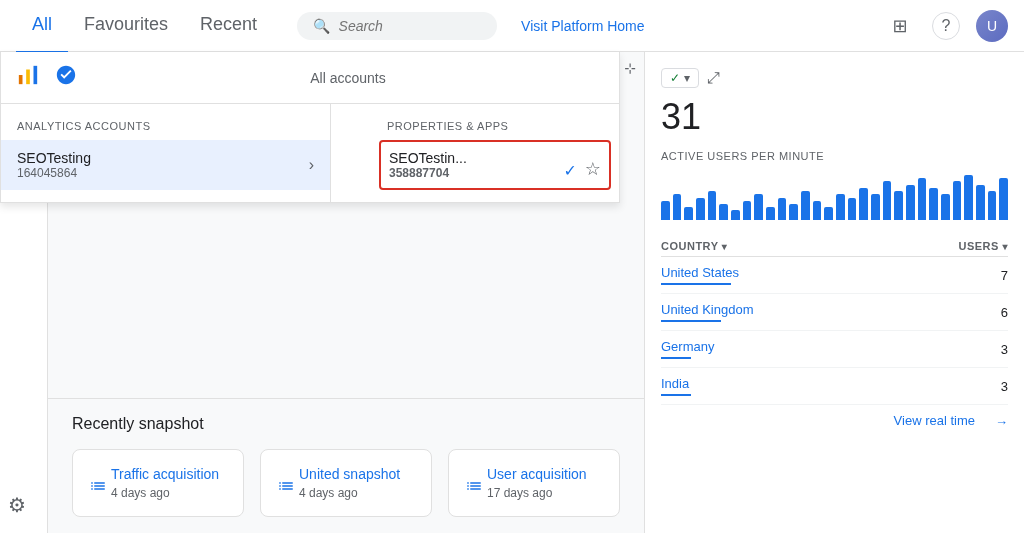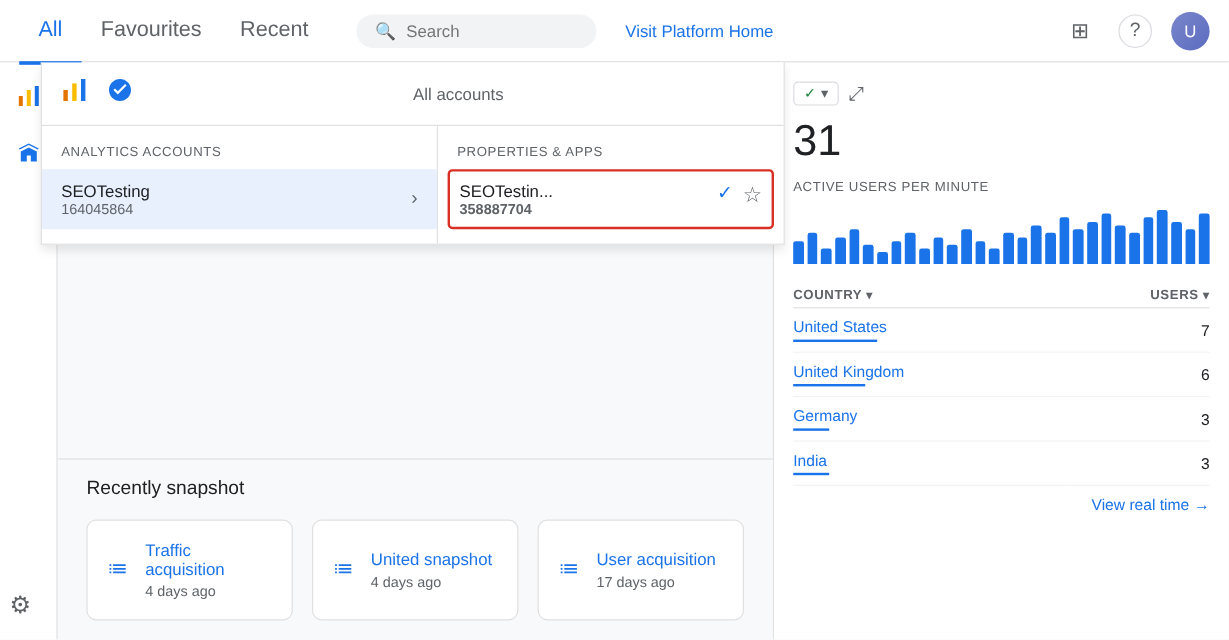--- a/index.html
+++ b/index.html
@@ -47,20 +47,21 @@
       gap: 8px;
       cursor: text;
     }
     .search-bar input {
       border: none;
       background: transparent;
       outline: none;
       font-size: 14px;
       color: #737373;
       width: 100%;
+      font-style: italic;
     }
     .visit-platform {
       margin-left: 24px;
       color: #1a73e8;
       font-size: 14px;
       cursor: pointer;
       white-space: nowrap;
     }
     .nav-right {
       margin-left: auto;
@@ -93,21 +94,20 @@
     .dropdown-overlay {
       position: absolute;
       top: 52px;
       left: 0;
       width: 620px;
       background: #fff;
       border: 1px solid #e0e0e0;
       border-top: none;
       box-shadow: 0 4px 8px rgba(0,0,0,0.1);
       z-index: 200;
-      margin-left: 34px;
     }
     .dropdown-header {
       display: flex;
       align-items: center;
       padding: 12px 16px;
       border-bottom: 1px solid #e0e0e0;
       gap: 16px;
     }
     .ga-icon-orange {
       color: #e37400;
@@ -118,20 +118,21 @@
       font-size: 20px;
     }
     .all-accounts-label {
       font-size: 14px;
       color: #5f6368;
       text-align: center;
       flex: 1;
     }
     .dropdown-body {
       display: flex;
+      gap: 40px;
     }
     .accounts-col {
       width: 330px;
       border-right: 1px solid #e0e0e0;
       padding: 12px 0;
     }
     .col-header {
       font-size: 11px;
       color: #5f6368;
       padding: 4px 16px 8px;
@@ -152,21 +153,21 @@
     .chevron { color: #5f6368; font-size: 16px; }
 
     .properties-col {
       flex: 1;
       padding: 12px 0;
     }
     .property-item {
       padding: 10px 16px;
       cursor: pointer;
       display: flex;
-      align-items: flex-start;
+      align-items: flex-end;
       gap: 8px;
     }
     .property-item.highlighted {
       border: 2px solid #d93025;
       border-radius: 4px;
       margin: 0 8px;
       padding: 8px;
     }
     .property-name { font-size: 14px; font-weight: 500; }
     .property-id { font-size: 12px; color: #5f6368; font-weight: bold; }
@@ -249,21 +250,21 @@
       padding: 4px 0;
       border-bottom: 1px solid #e0e0e0;
       text-transform: uppercase;
       letter-spacing: 0.5px;
     }
     .country-table th.right { text-align: right; }
     .country-table td { padding: 8px 0; font-size: 13px; border-bottom: 1px solid #f1f3f4; }
     .country-table td.right { text-align: right; }
     .country-link { color: #1a73e8; cursor: pointer; }
     .country-bar { height: 2px; background: #1a73e8; margin-top: 3px; }
-    .view-realtime { display: flex; align-items: center; justify-content: flex-end; margin-top: 8px; color: #1a73e8; font-size: 13px; cursor: pointer; gap: 4px; }
+    .view-realtime { display: flex; align-items: center; justify-content: flex-end; margin-top: 8px; color: #1a73e8; font-size: 13px; cursor: pointer; gap: 20px; }
 
     
     .bottom-section {
       position: absolute;
       bottom: 0;
       left: 0;
       right: 380px;
       background: #f8f9fa;
       padding: 16px 24px;
       border-top: 1px solid #e0e0e0;
@@ -271,22 +272,22 @@
     .recently-accessed-title { font-size: 16px; font-weight: 500; color: #202124; margin-bottom: 16px; }
     .cards-row { display: flex; gap: 16px; }
     .card {
       background: #fff;
       border: 1px solid #e0e0e0;
       border-radius: 8px;
       padding: 16px;
       flex: 1;
       cursor: pointer;
       display: flex;
-      align-items: center;
-      gap: 14px;
+      align-items: flex-end;
+      gap: 4px;
     }
     .card-icon { color: #1a73e8; font-size: 18px; margin-top: 2px; }
     .card-title { font-size: 14px; color: #1a73e8; font-weight: 500; }
     .card-time { font-size: 12px; color: #5f6368; margin-top: 4px; }
   </style>
 </head>
 <body>
 
 <div class="top-nav">
   <div class="nav-tabs">

